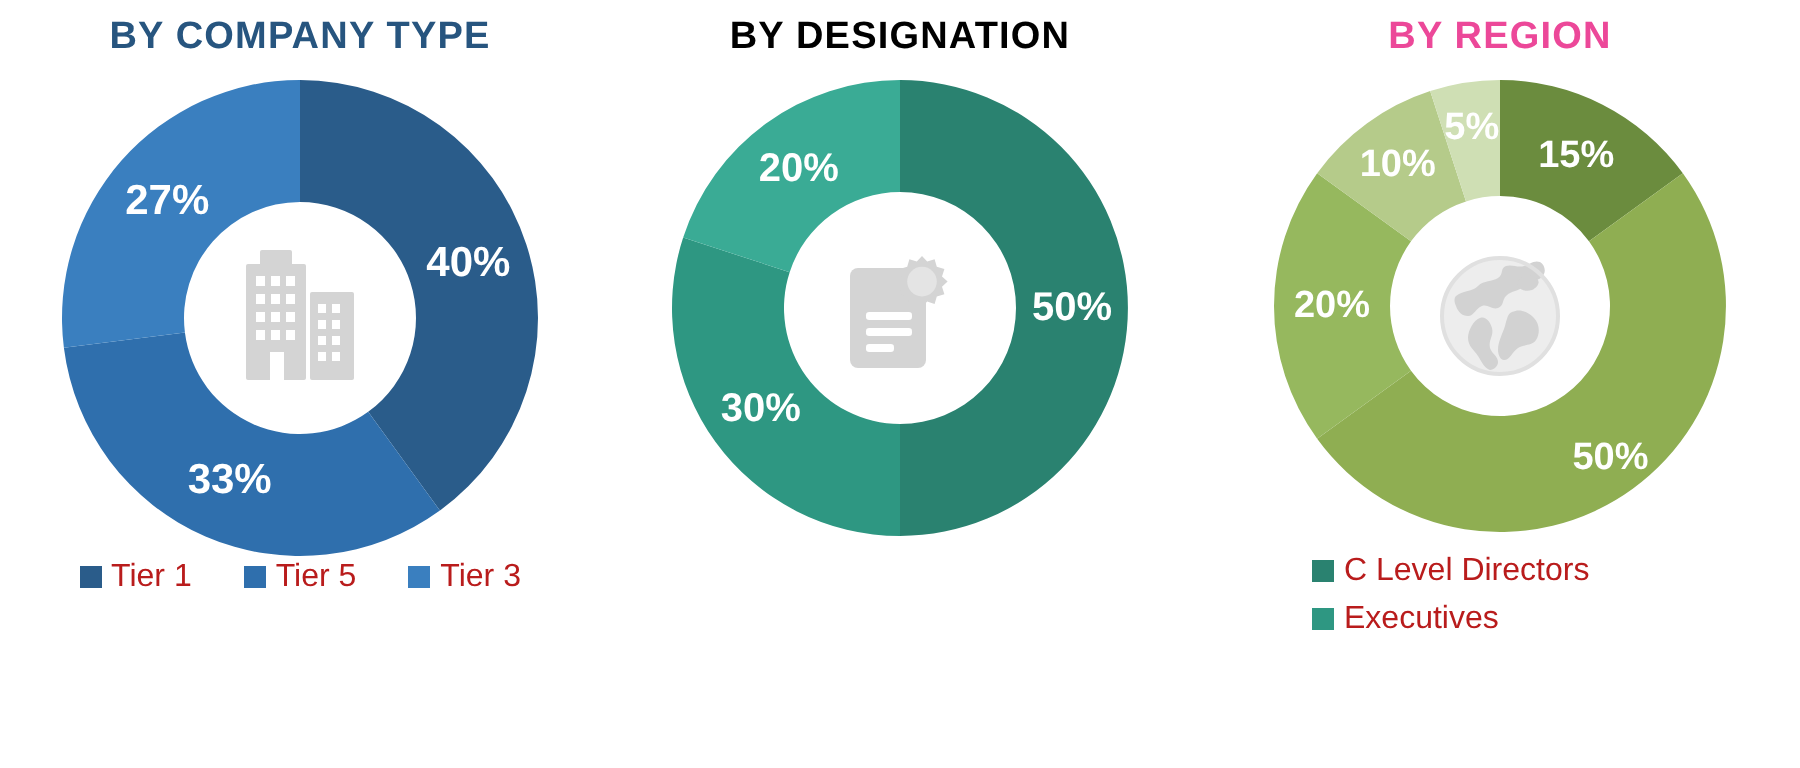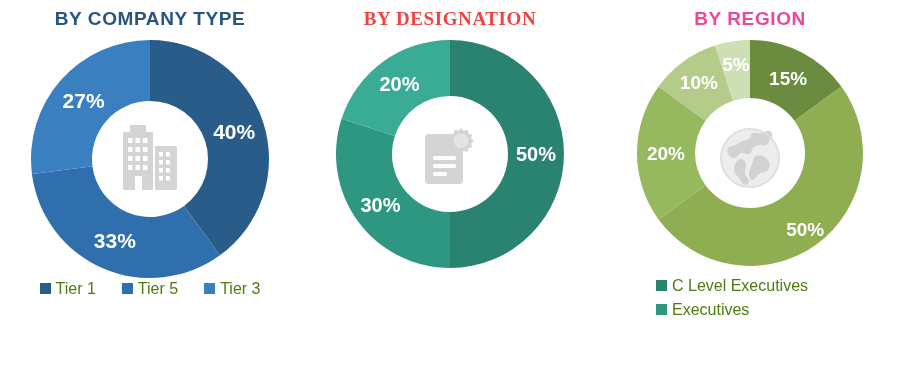--- a/index.html
+++ b/index.html
@@ -35,21 +35,21 @@
     left: 0;
     width: 100%;
     text-align: center;
     font-size: 19px;
     font-weight: bold;
     letter-spacing: 0.6px;
     line-height: 22px;
     white-space: nowrap;
   }
   #title-company { color: #27557f; }
-  #title-desig   { color: #ef4444; font-family: Liberation Serif, serif; }
+  #title-desig   { color: #000000; }
   #title-region  { color: #ec4899; }
 
   .donut-wrap {
     position: absolute;
     left: 50%;
     transform: translateX(-50%);
   }
   .donut-wrap svg { display: block; }
 
   .slice-label {
@@ -93,21 +93,21 @@
     white-space: nowrap;
   }
   .legend-swatch {
     width: 11px;
     height: 11px;
     flex: 0 0 auto;
     display: inline-block;
   }
   .legend-label {
     font-size: 16px;
-    color: #4d7c0f;
+    color: #b91c1c;
     line-height: 21px;
     font-family: "Liberation Sans", sans-serif;
   }
 
   #legend-company { top: 278px; }
   #legend-desig  { top: 275px; left: 356px; }
 </style>
 </head>
 <body>
 
@@ -201,21 +201,21 @@
         <g fill="#d4d4d4">
           <path d="M40 2 l2.6 2.8 3.7 -1.2 1.1 3.8 3.8 1.1 -1.2 3.7 2.8 2.6 -2.8 2.6 1.2 3.7 -3.8 1.1 -1.1 3.8 -3.7 -1.2 -2.6 2.8 -2.6 -2.8 -3.7 1.2 -1.1 -3.8 -3.8 -1.1 1.2 -3.7 -2.8 -2.6 2.8 -2.6 -1.2 -3.7 3.8 -1.1 1.1 -3.8 3.7 1.2z"></path>
         </g>
         <circle cx="40" cy="14.8" r="7.4" fill="#e4e4e4"></circle>
       </svg>
     </div>
 
     <div class="legend-col" id="legend-desig">
         <div class="legend-item">
           <span class="legend-swatch" style="background: rgb(42, 130, 112);"></span>
-          <span class="legend-label">C Level Executives</span>
+          <span class="legend-label">C Level Directors</span>
         </div>
         <div class="legend-item">
           <span class="legend-swatch" style="background: rgb(46, 151, 130);"></span>
           <span class="legend-label">Executives</span>
         </div>
       </div>
   </div>
 
   <div class="panel" id="panel-region">
     <div class="chart-title" id="title-region">BY REGION</div>

